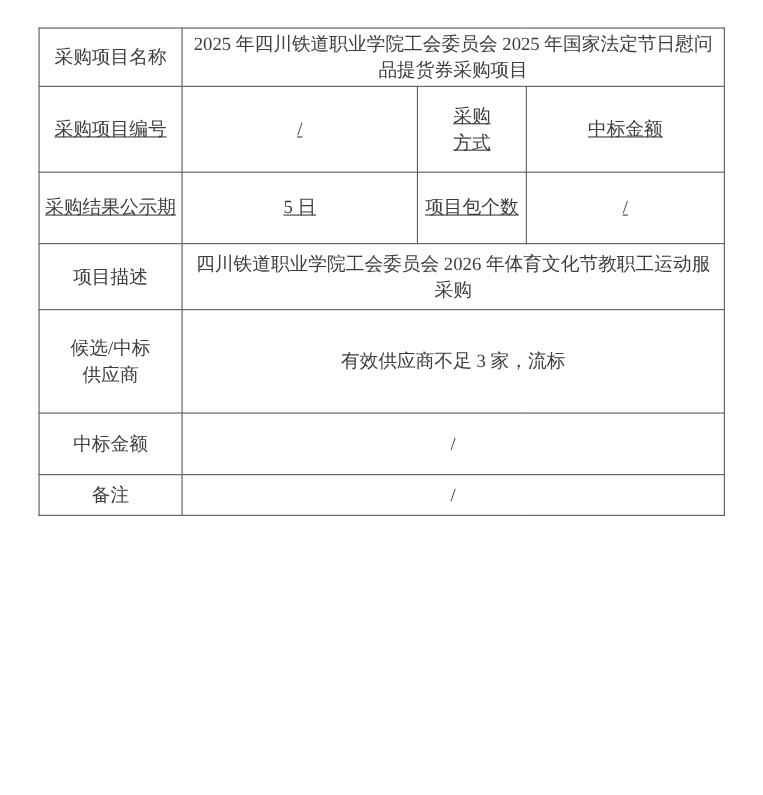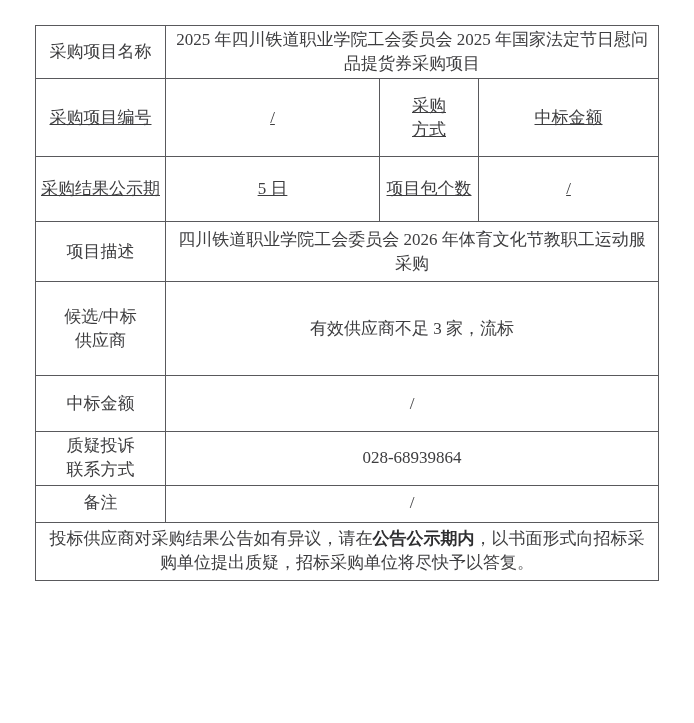--- a/index.html
+++ b/index.html
@@ -97,27 +97,19 @@
       </tr>
       <tr class="r7">
         <td>候选/中标
 供应商</td>
         <td colspan="3">有效供应商不足 3 家，流标</td>
       </tr>
       <tr class="r8">
         <td>中标金额</td>
         <td colspan="3">/</td>
       </tr>
-      <tr class="r9">
-        <td>质疑投诉
-联系方式</td>
-        <td colspan="3">028-68939864</td>
-      </tr>
       <tr class="r10">
         <td>备注</td>
         <td colspan="3">/</td>
-      </tr>
-      <tr class="rft">
-        <td colspan="4" class="notice"><span>投标供应商对采购结果公告如有异议，请在</span><span class="bold-seg">公告公示期内</span><span>，以书面形式向招标采购单位提出质疑，招标采购单位将尽快予以答复。</span></td>
       </tr>
     </tbody>
   </table>
 </div>
 
 </body></html>

